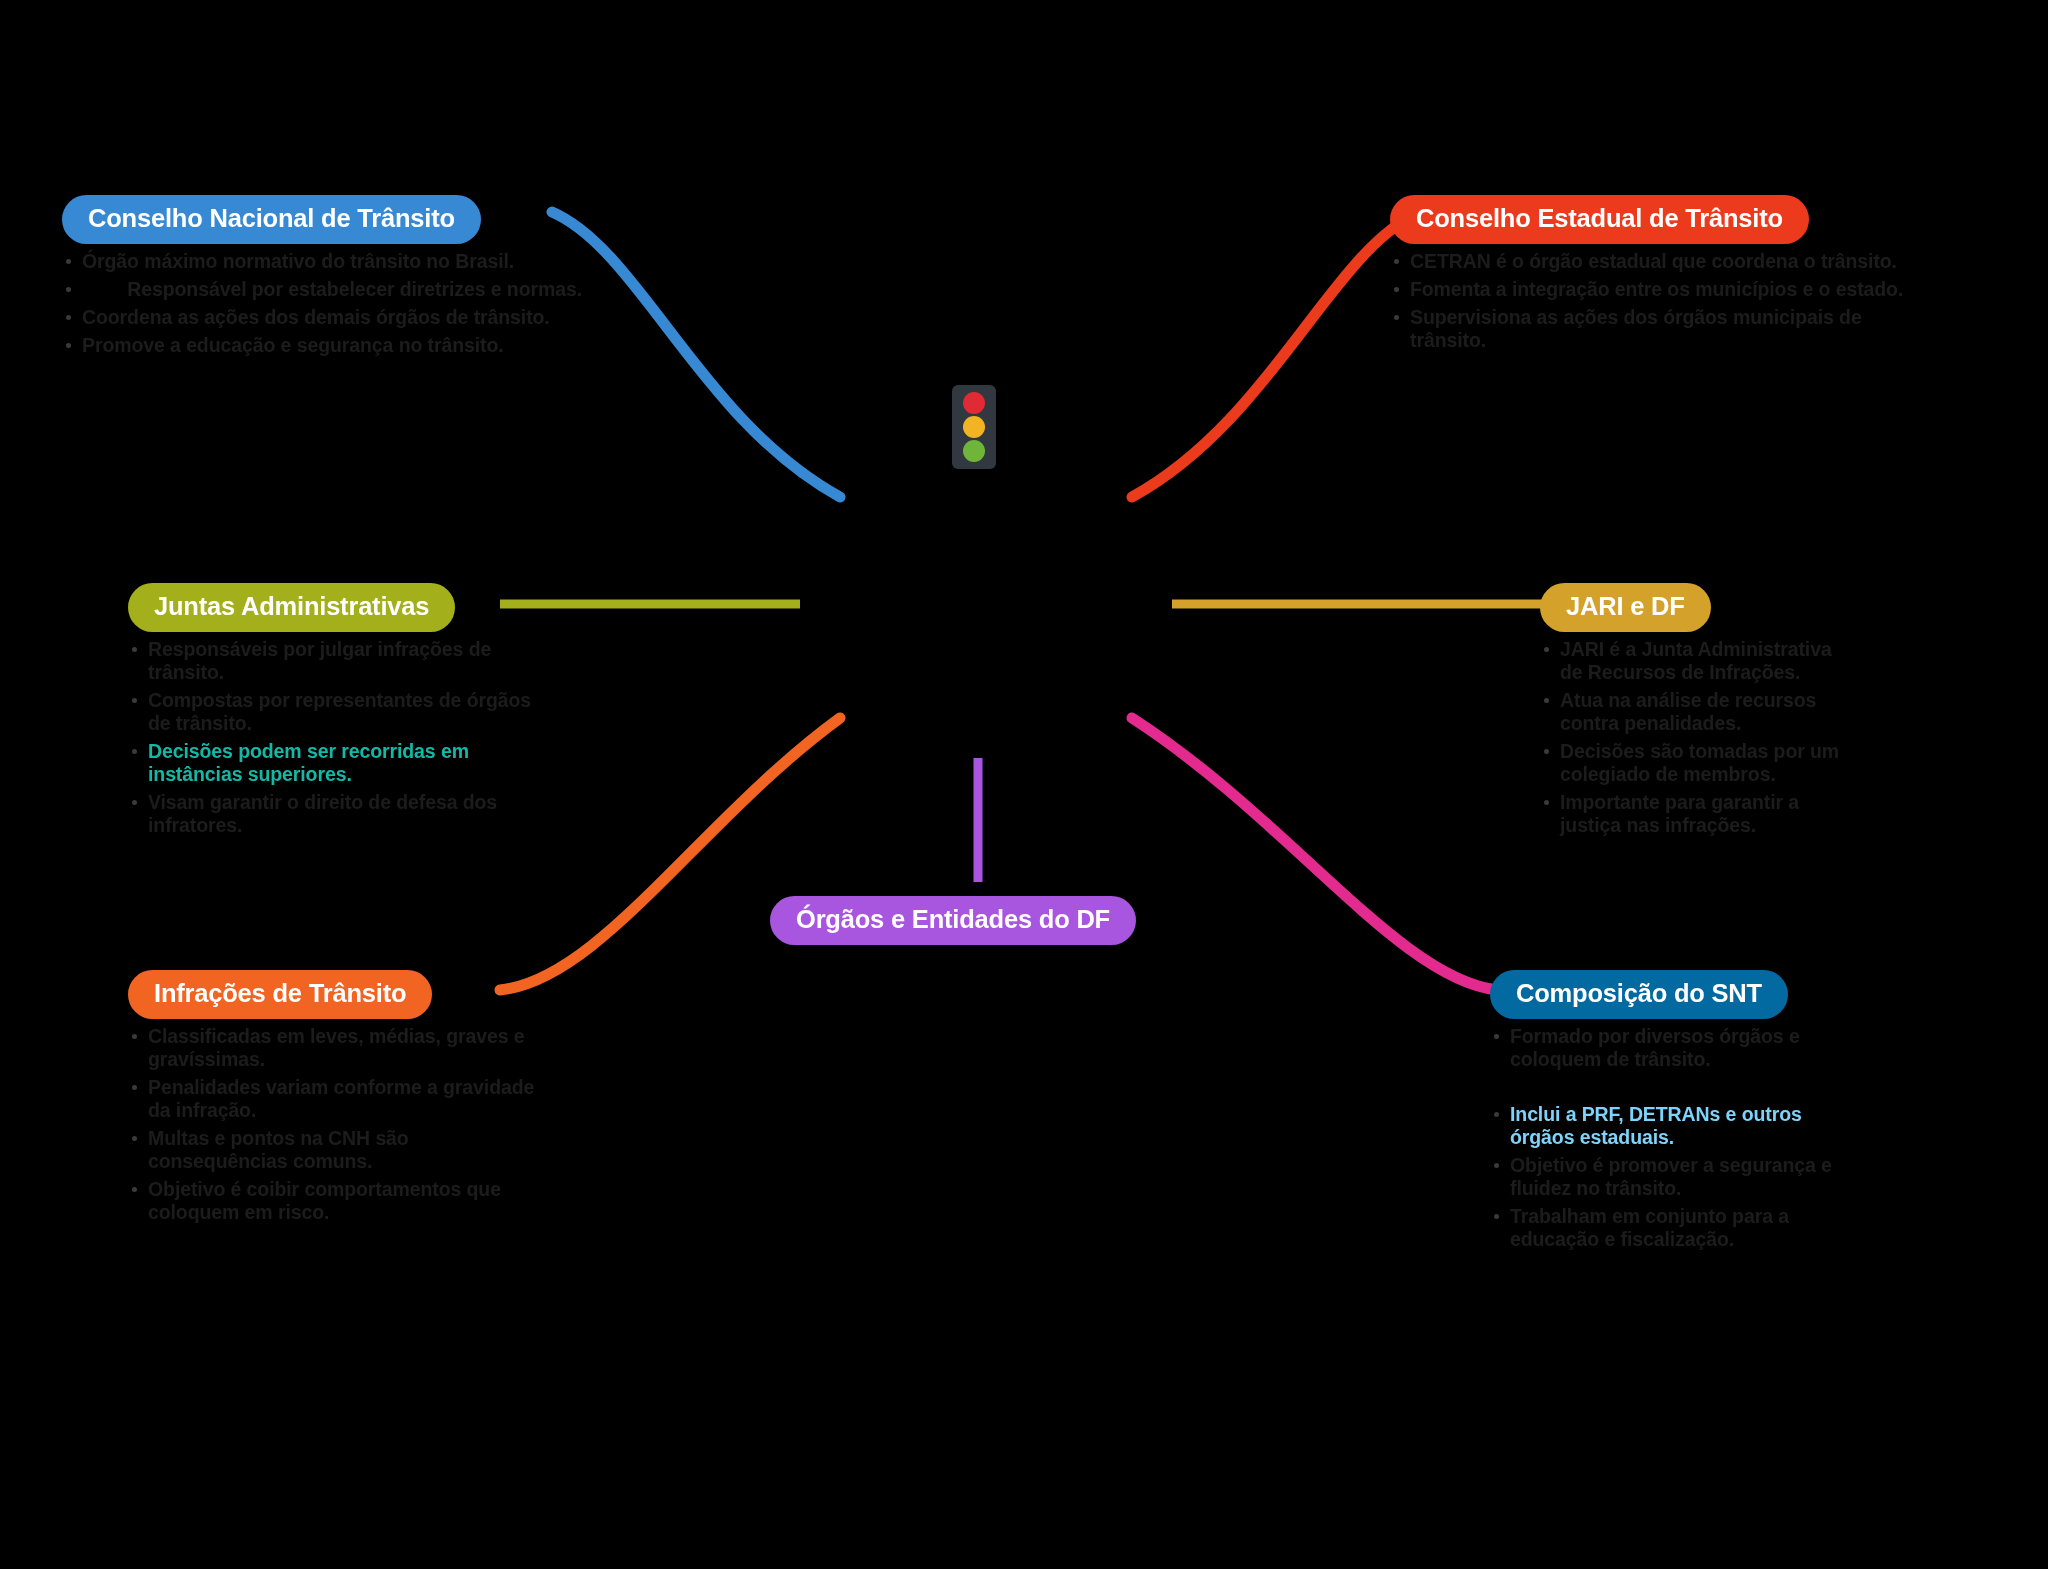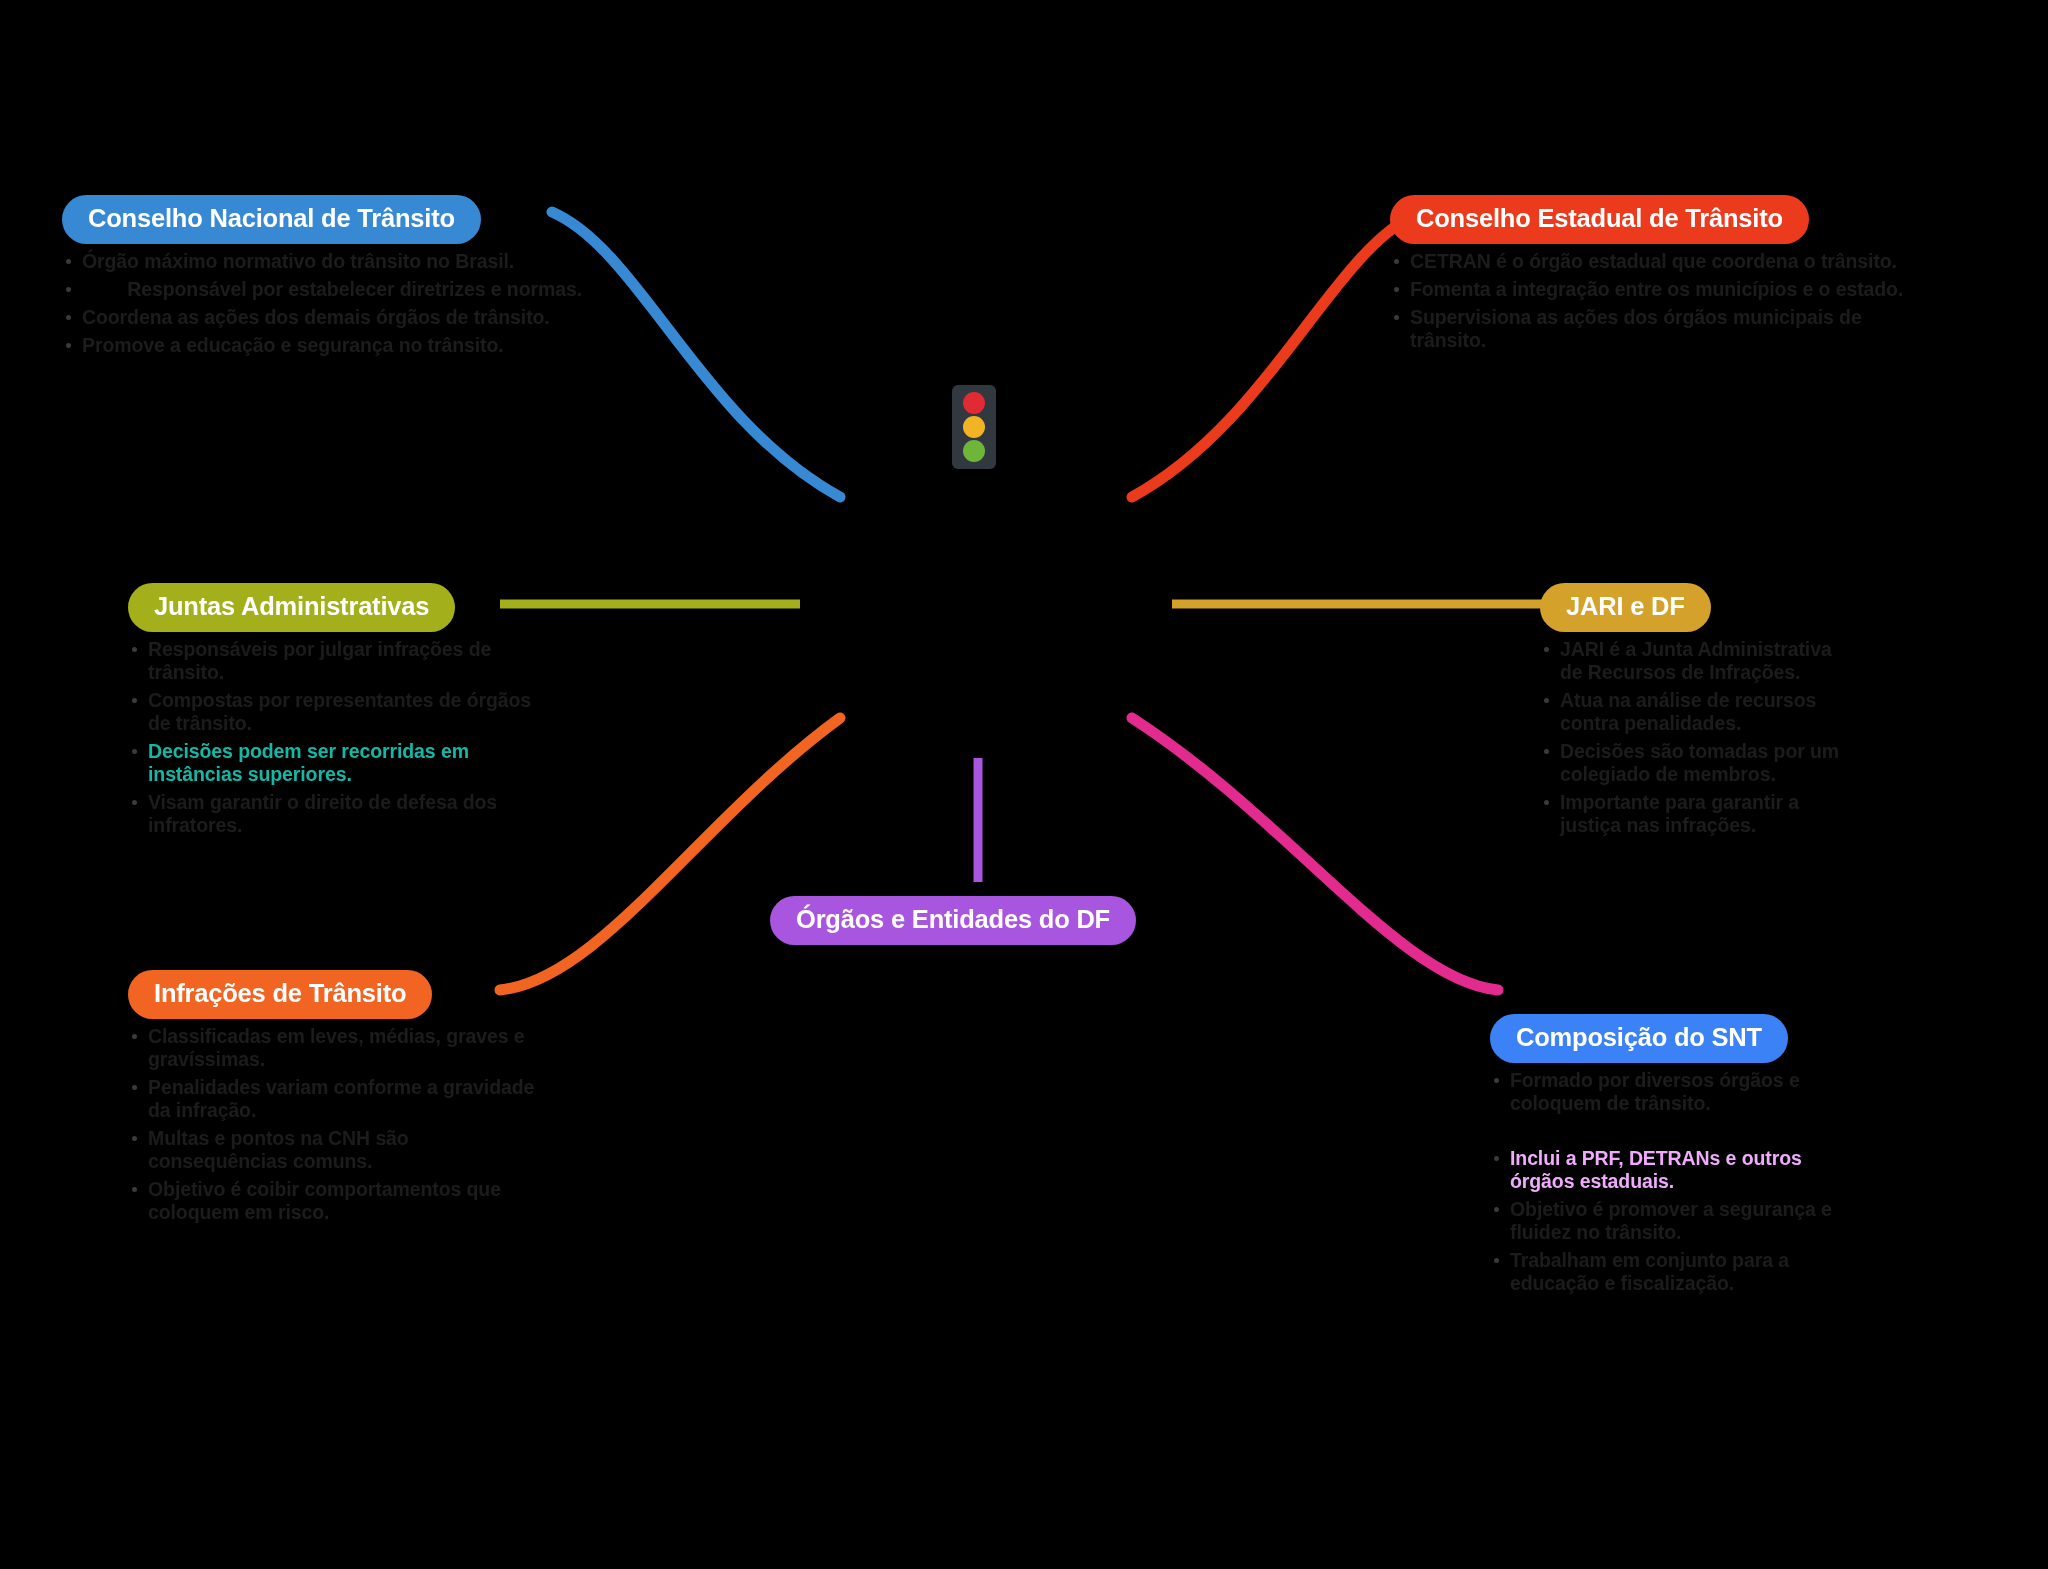--- a/index.html
+++ b/index.html
@@ -205,24 +205,24 @@
     <div class="node-inner">
       <div class="badge-wrap">
         <span class="badge" style="background: rgb(168, 85, 224); color: rgb(255, 255, 255); margin-top: 29px;">Órgãos e Entidades do DF</span>
       </div>
     </div>
   </div>
 
   <div class="node" id="node-composicao">
     <div class="node-inner">
       <div class="badge-wrap">
-        <span class="badge" style="background: #3b82f6; color: rgb(255, 255, 255); margin-top: 44px;">Composição do SNT</span>
+        <span class="badge" style="background: #0369a1; color: rgb(255, 255, 255);">Composição do SNT</span>
       </div>
       <ul class="bullets">
         <li style="color: rgb(28, 28, 28);">Formado por diversos órgãos e coloquem de trânsito.</li>
-        <li style="color: #f0abfc; margin-top: 32px;">Inclui a PRF, DETRANs e outros órgãos estaduais.</li>
+        <li style="color: #7dd3fc; margin-top: 32px;">Inclui a PRF, DETRANs e outros órgãos estaduais.</li>
         <li style="color: rgb(28, 28, 28);">Objetivo é promover a segurança e fluidez no trânsito.</li>
         <li style="color: rgb(28, 28, 28);">Trabalham em conjunto para a educação e fiscalização.</li>
       </ul>
     </div>
   </div>
 
 </div>
 
 </body></html>

